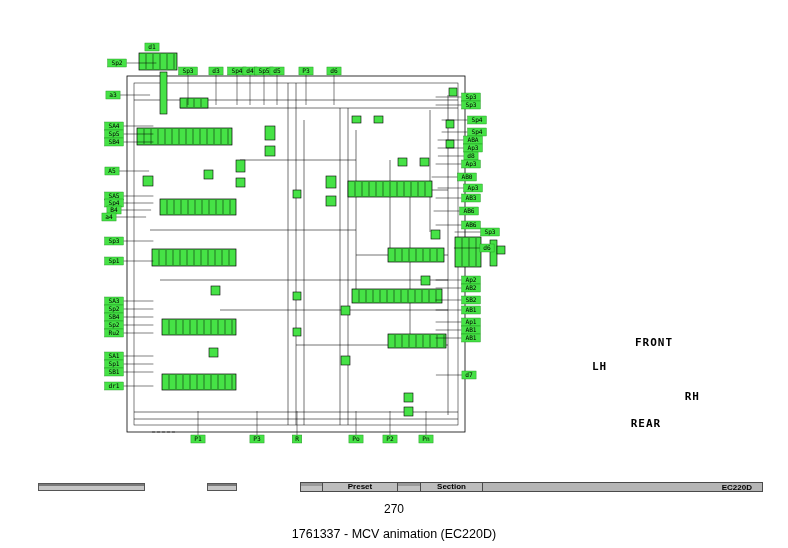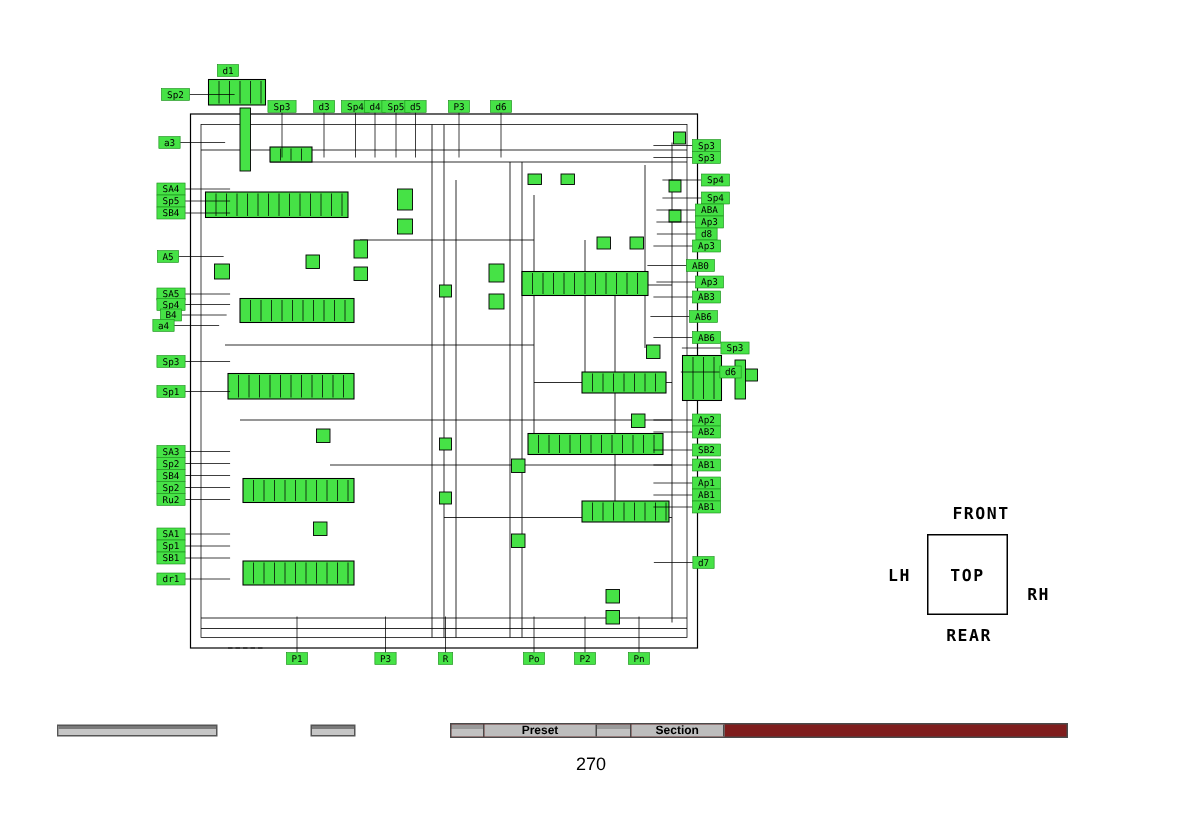--- a/index.html
+++ b/index.html
@@ -7,30 +7,30 @@
   body{width:788px;height:548px;position:relative;overflow:hidden;
        font-family:"Liberation Sans",sans-serif;color:#000}
   .stage{position:absolute;inset:0}
   #schematic{position:absolute;left:0;top:0}
   
   .orientation{position:absolute;left:590px;top:336px;width:112px;height:106px;
                font-family:"DejaVu Sans Mono",monospace;font-weight:bold;font-size:11px;letter-spacing:1px}
   .orient-front{position:absolute;top:0;left:16px;right:0;text-align:center}
   .orient-box{position:absolute;left:28px;top:20px;width:54px;height:54px;border:1.5px solid #000;
               display:flex;align-items:center;justify-content:center}
-  .orient-lh{position:absolute;left:2px;top:41px}
+  .orient-lh{position:absolute;left:2px;top:24px}
   .orient-rh{position:absolute;right:2px;top:54px}
   .orient-rear{position:absolute;bottom:12px;left:0;right:0;text-align:center}
   
   .h-bar{position:absolute;height:8px;background:linear-gradient(#7a7a7a 0 38%,#c6c6c6 38% 100%);
          border:1px solid #555}
   .bar-left{left:38px;top:483px;width:107px}
   .bar-small{left:207px;top:483px;width:30px}
-  .strip{position:absolute;left:300px;top:482px;width:412px;height:10px;display:flex;
-         background:#7f1d1d;border:1px solid #4a4a4a}
+  .strip{position:absolute;left:300px;top:482px;width:463px;height:10px;display:flex;
+         background:#0ea5e9;border:1px solid #4a4a4a}
   .seg{height:100%;background:linear-gradient(#9a9a9a 0 40%,#c2c2c2 40% 100%);
        border-right:1px solid #4a4a4a;display:flex;align-items:center;justify-content:center}
   .seg-btn{font-size:8px;font-weight:bold;line-height:8px;background:#bdbdbd;color:#000}
   .seg-fill{flex:1;justify-content:flex-end;padding-right:10px;border-right:none;background:#b5b5b5}
   .seg-model{font-size:8px;font-weight:bold}
   .page-number{position:absolute;left:0;top:502px;width:788px;text-align:center;font-size:12px}
   .caption{position:absolute;left:0;top:527px;width:788px;text-align:center;font-size:12.5px}
 </style>
 </head>
 <body>
@@ -527,30 +527,31 @@
       <g>
         <line x1="435.9" y1="375" x2="461.9" y2="375" stroke="#000" stroke-width="0.5"></line>
         <rect x="461.9" y="371" width="14.2" height="8" fill="#46e246" stroke="#1a8a1a" stroke-width="0.4"></rect>
         <text x="469" y="377.3" text-anchor="middle" font-size="6.2px" font-family="&quot;DejaVu Sans Mono&quot;, monospace" fill="#000">d7</text>
       </g>
     </svg>
 
   <div class="orientation">
     <div class="orient-front">FRONT</div>
     <div class="orient-lh">LH</div>
-    <div class="orient-box">
-      <span>TOP</span>
-    </div>
     <div class="orient-rh">RH</div>
     <div class="orient-rear">REAR</div>
   </div>
 
   <div class="h-bar bar-left"></div>
   <div class="h-bar bar-small"></div>
   <div class="strip">
     <div class="seg" style="width:22px"></div>
     <div class="seg seg-btn" style="width:75px">Preset</div>
     <div class="seg" style="width:23px"></div>
     <div class="seg seg-btn" style="width:62px">Section</div>
+    <div class="seg seg-fill">
+      <span class="seg-model">EC220D</span>
+    </div>
   </div>
 
   <div class="page-number">270</div>
+  <div class="caption">1761337 - MCV animation (EC220D)</div>
 </div>
 
 </body></html>

